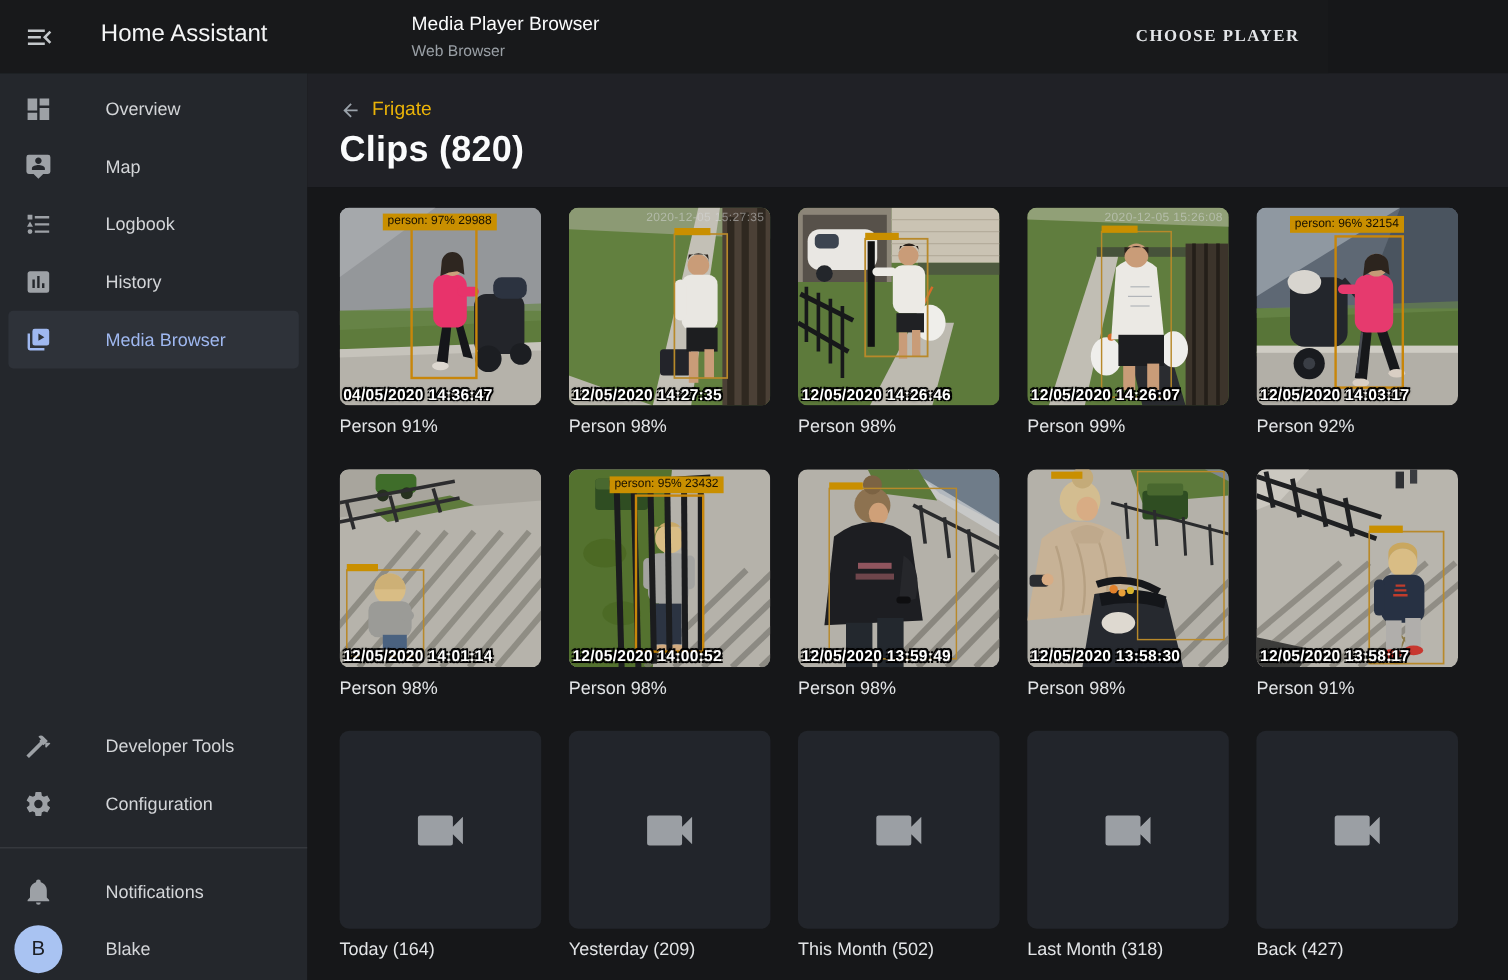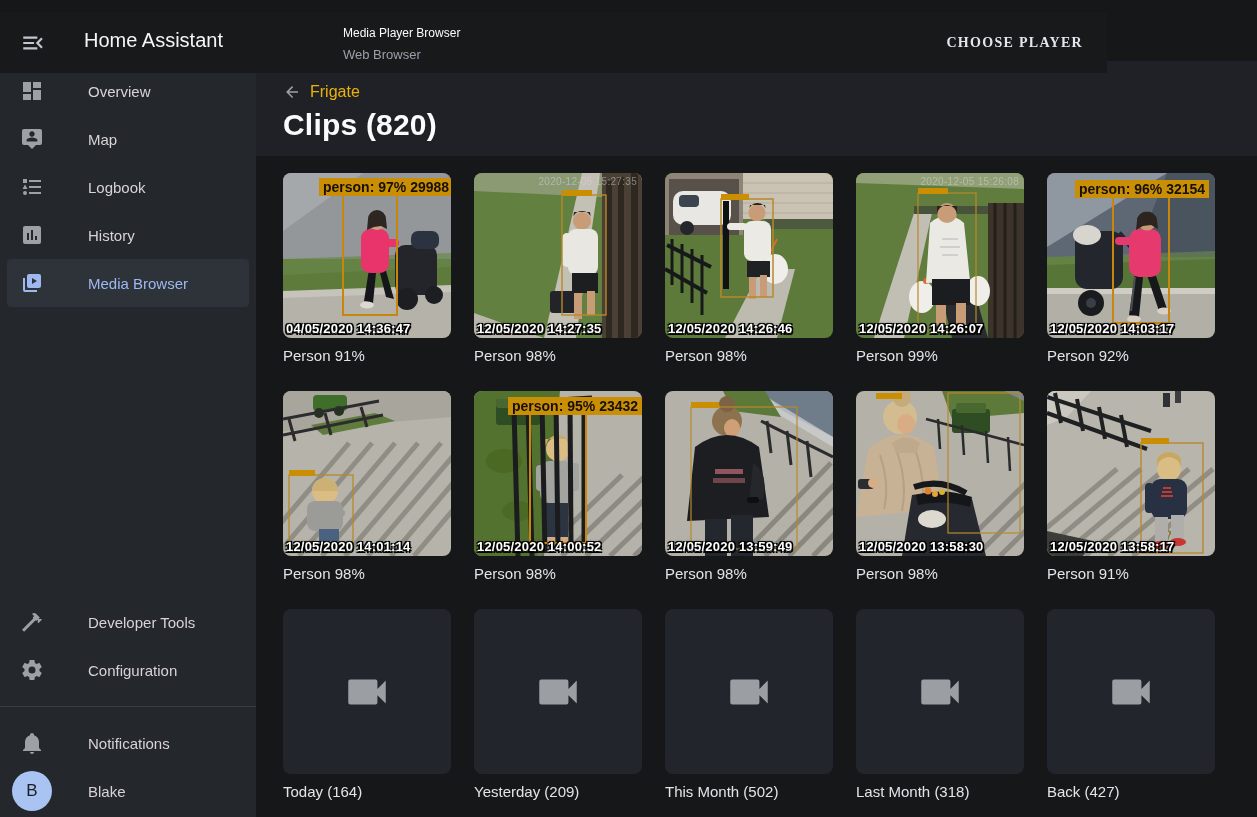--- a/index.html
+++ b/index.html
@@ -1,27 +1,27 @@
 <!DOCTYPE html>
 <html><head>
 <meta charset="utf-8">
 <style>
   * { box-sizing: border-box; margin: 0; padding: 0; }
   html,body { width:1257px; height:817px; overflow:hidden; background:#161719;
     font-family:"Liberation Sans",sans-serif; }
 
   
-  .appbar { position:absolute; top:12px; left:0; width:1107px; height:61px;
+  .appbar { position:absolute; top:0; left:0; width:1107px; height:61px;
     background:#18191b; z-index:10; }
   .iconbtn { position:absolute; left:20px; top:18px; width:26px; height:26px;
     background:none; border:none; padding:0; cursor:pointer; }
   .iconbtn svg { width:26px; height:26px; fill:#c3c7cb; }
   .app-title { position:absolute; left:84px; top:17px; font-size:20px; color:#f4f5f6; }
   .panel-head { position:absolute; left:343px; top:9px; }
-  .panel-title { font-size:12px; color:#fbfcfd; line-height:24px; }
+  .panel-title { font-size:16px; color:#fbfcfd; line-height:24px; }
   .panel-sub { font-size:13px; color:#9aa0a6; margin-top:2px; }
   .choose-player { position:absolute; right:24px; top:0; height:61px; background:none;
     border:none; color:#e4e6e9; font-size:14px; font-weight:700; letter-spacing:1.3px;
     cursor:pointer; font-family:Liberation Serif, serif; }
 
   
   .sidebar { position:absolute; top:61px; left:0; width:256px; height:756px;
     background:#24272c; z-index:5; }
   .side-list { padding-top:6px; }
   .side-item { display:flex; align-items:center; height:48px; width:242px; margin:0 7px;
@@ -53,22 +53,22 @@
   .cell { width:168px; }
   .card { position:relative; width:168px; height:165px; border-radius:8px;
     overflow:hidden; cursor:pointer; }
   .card .art { position:absolute; inset:0; width:100%; height:100%; display:block; }
   .caption { margin-top:9px; font-size:15px; color:#e2e4e6; white-space:nowrap; }
 
   .ts { position:absolute; left:3px; bottom:3px; font-weight:700; font-size:13px;
     line-height:1; color:#fff; letter-spacing:.2px; white-space:nowrap;
     text-shadow:-1.5px -1.5px 0 #000, 1.5px -1.5px 0 #000, -1.5px 1.5px 0 #000,
       1.5px 1.5px 0 #000, 0 0 3px #000; }
-  .det-chip { position:absolute; background:#c98f00; color:#171000; font-weight:700;
-    font-size:14px; line-height:1; padding:2px 4px; white-space:nowrap; }
+  .det-chip { position:absolute; background:#c98f00; color:#171000; font-weight:400;
+    font-size:10px; line-height:1; padding:2px 4px; white-space:nowrap; }
   .faint-ts { position:absolute; top:3px; right:5px; font-size:10px; font-weight:400;
     color:rgba(215,218,220,.5); letter-spacing:.3px; }
   .scene-clip1 .det-chip { top:5px; left:36px; }
   .scene-clip5 .det-chip { top:7px; left:28px; }
   .scene-clip7 .det-chip { top:6px; left:34px; }
 
   .card.folder { background:#22252b; display:flex; align-items:center; justify-content:center; }
   .card.folder svg { width:50px; height:50px; fill:#9b9fa4; }
 </style>
 </head>

